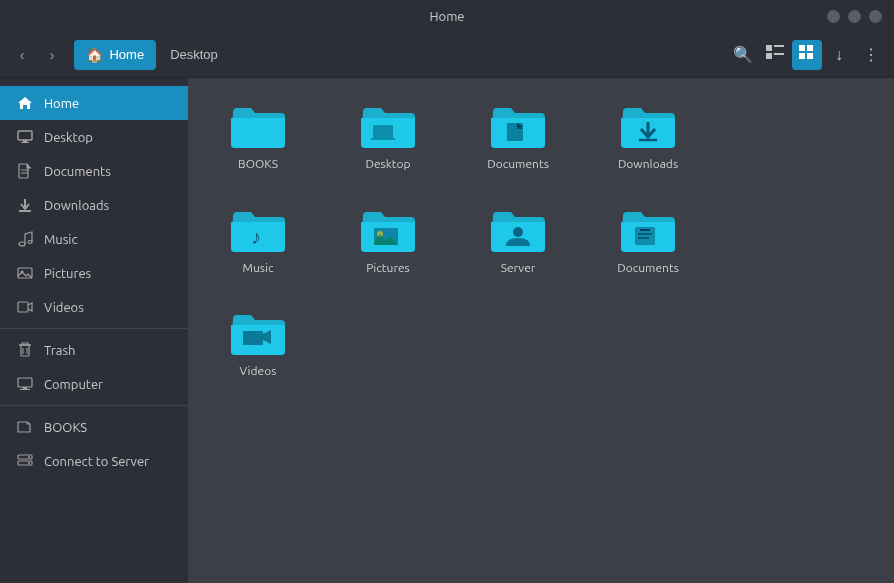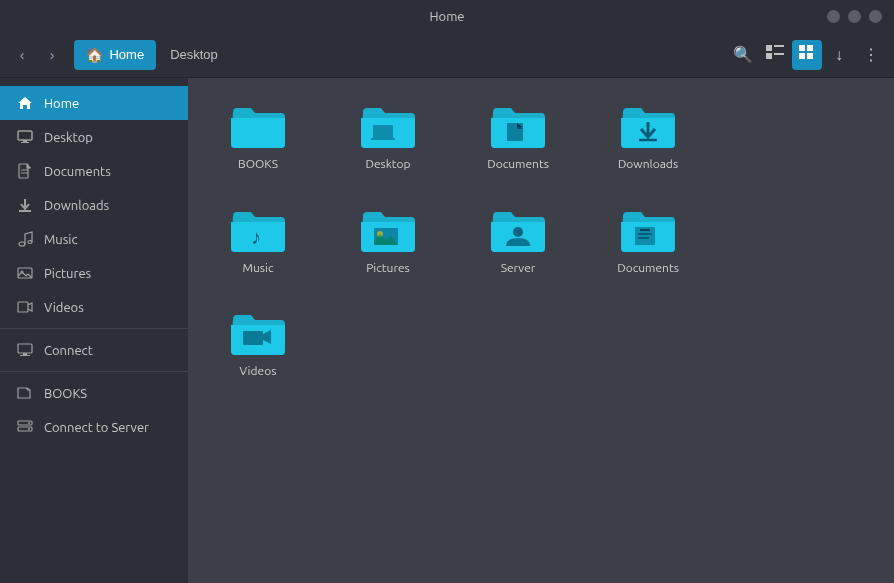--- a/index.html
+++ b/index.html
@@ -348,31 +348,43 @@
         <svg width="16" height="16" viewBox="0 0 16 16">
             <rect x="1" y="3" width="10" height="10" rx="1" fill="none" stroke="#a0a0a0" stroke-width="1.2"></rect>
             <polyline points="11,6 15,4 15,12 11,10" fill="none" stroke="#a0a0a0" stroke-width="1.2"></polyline>
           </svg>
       </span>
       <span>Videos</span>
     </div>
 
     <div class="sidebar-divider"></div>
 
+    <div class="sidebar-item">
+      <span class="sidebar-icon">
+        <svg width="14" height="16" viewBox="0 0 14 16">
+            <polyline points="1,3 13,3" stroke="#a0a0a0" stroke-width="1.5" fill="none"></polyline>
+            <rect x="3" y="3" width="8" height="11" rx="1" fill="none" stroke="#a0a0a0" stroke-width="1.2"></rect>
+            <line x1="5" y1="6" x2="5" y2="12" stroke="#a0a0a0" stroke-width="1"></line>
+            <line x1="9" y1="6" x2="9" y2="12" stroke="#a0a0a0" stroke-width="1"></line>
+            <polyline points="4,3 4,1 10,1 10,3" fill="none" stroke="#a0a0a0" stroke-width="1.2"></polyline>
+          </svg>
+      </span>
+      <span>Trash</span>
+    </div>
 
 
     <div class="sidebar-item">
       <span class="sidebar-icon">
         <svg width="16" height="16" viewBox="0 0 16 16">
             <rect x="1" y="2" width="14" height="9" rx="1" fill="none" stroke="#a0a0a0" stroke-width="1.2"></rect>
             <rect x="6" y="11" width="4" height="2" fill="#a0a0a0"></rect>
             <rect x="3" y="13" width="10" height="1" fill="#a0a0a0"></rect>
           </svg>
       </span>
-      <span>Connect</span>
+      <span>Computer</span>
     </div>
 
     <div class="sidebar-divider"></div>
 
     <div class="sidebar-item">
       <span class="sidebar-icon">
         <svg width="16" height="14" viewBox="0 0 16 14">
             <path d="M1,2 L1,12 L13,12 L13,4 L10,2 Z" fill="none" stroke="#a0a0a0" stroke-width="1.2"></path>
             <polyline points="10,2 10,4 13,4" fill="none" stroke="#a0a0a0" stroke-width="1"></polyline>
           </svg>

